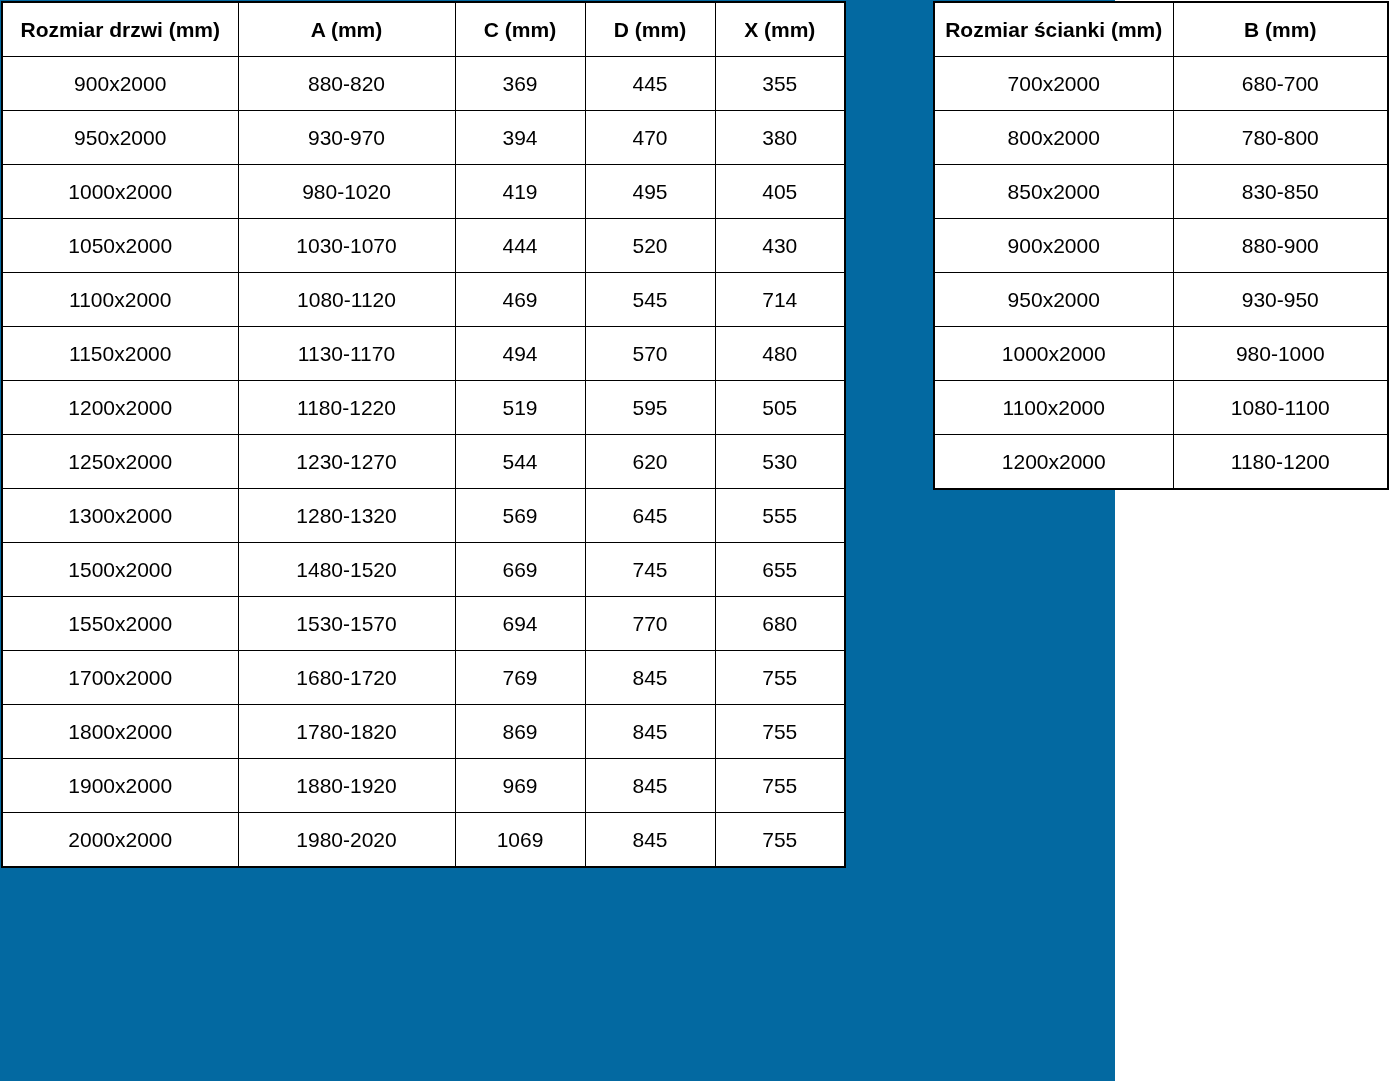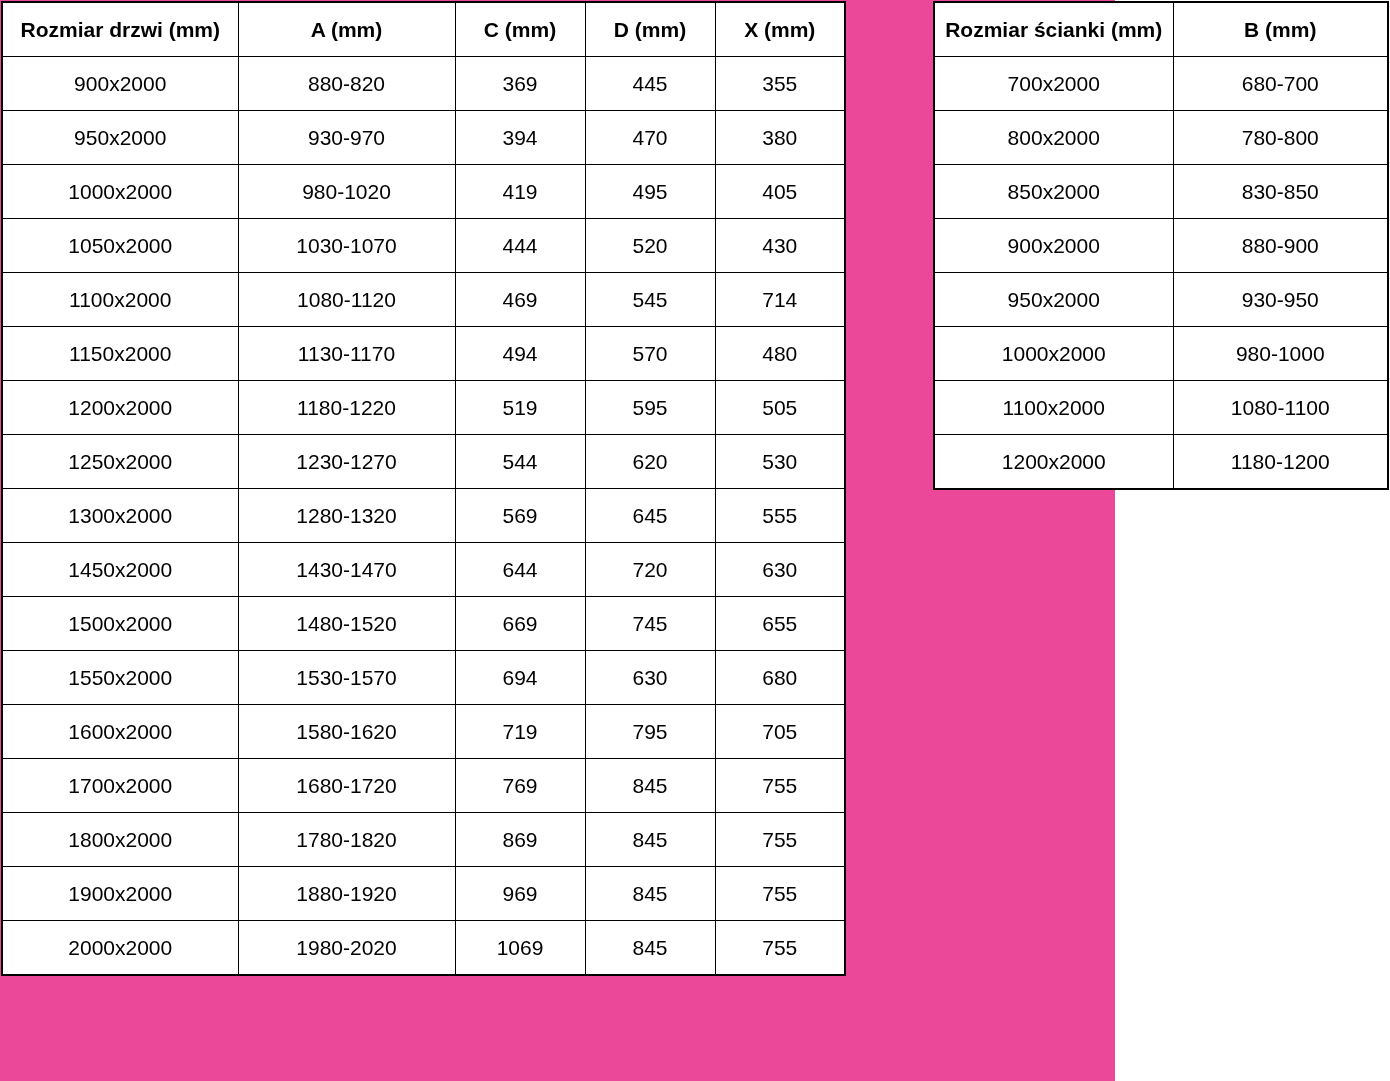--- a/index.html
+++ b/index.html
@@ -5,21 +5,21 @@
   html, body {
     margin: 0;
     padding: 0;
     background: #ffffff;
     font-family: "Liberation Sans", sans-serif;
   }
   .page {
     position: relative;
     width: 1115px;
     height: 1081px;
-    background: #ec4899;
+    background: #0369a1;
   }
   table {
     border-collapse: collapse;
     table-layout: fixed;
     position: absolute;
     top: 1px;
     background: #ffffff;
   }
   table.doors { left: 1px; width: 845px; }
   table.walls { left: 933px; width: 454px; }
@@ -125,46 +125,32 @@
           <td>530</td>
         </tr>
         <tr>
           <td>1300x2000</td>
           <td>1280-1320</td>
           <td>569</td>
           <td>645</td>
           <td>555</td>
         </tr>
         <tr>
-          <td>1450x2000</td>
-          <td>1430-1470</td>
-          <td>644</td>
-          <td>720</td>
-          <td>630</td>
-        </tr>
-        <tr>
           <td>1500x2000</td>
           <td>1480-1520</td>
           <td>669</td>
           <td>745</td>
           <td>655</td>
         </tr>
         <tr>
           <td>1550x2000</td>
           <td>1530-1570</td>
           <td>694</td>
-          <td>630</td>
+          <td>770</td>
           <td>680</td>
-        </tr>
-        <tr>
-          <td>1600x2000</td>
-          <td>1580-1620</td>
-          <td>719</td>
-          <td>795</td>
-          <td>705</td>
         </tr>
         <tr>
           <td>1700x2000</td>
           <td>1680-1720</td>
           <td>769</td>
           <td>845</td>
           <td>755</td>
         </tr>
         <tr>
           <td>1800x2000</td>

